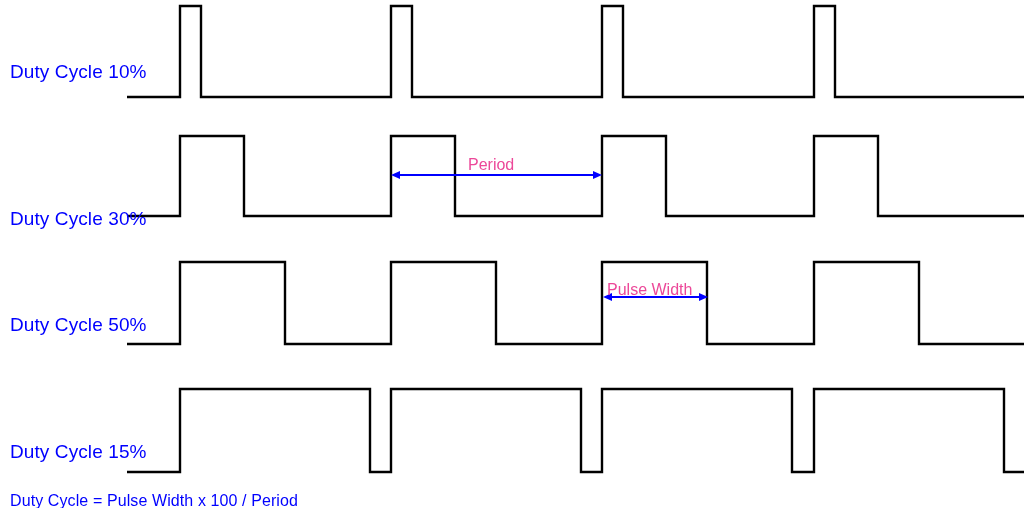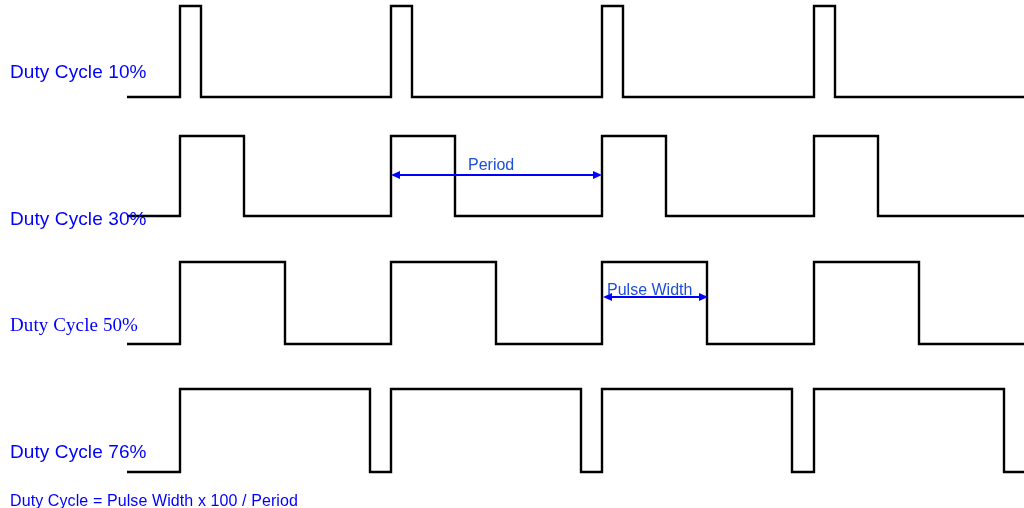--- a/index.html
+++ b/index.html
@@ -43,21 +43,21 @@
     position: absolute;
     color: #0000ff;
     font-family: "Liberation Sans", sans-serif;
     font-size: 19px;
     font-weight: normal;
     white-space: nowrap;
     letter-spacing: 0.1px;
   }
   .annot-label {
     position: absolute;
-    color: #1d4ed8;
+    color: #ec4899;
     font-family: "Liberation Sans", sans-serif;
     font-size: 16px;
     white-space: nowrap;
   }
   .formula-label {
     position: absolute;
     color: #0000ff;
     font-family: "Liberation Sans", sans-serif;
     font-size: 16px;
     white-space: nowrap;
@@ -85,21 +85,21 @@
         <g>
           <line x1="612" y1="297" x2="699" y2="297" class="annot-line"></line>
           <polygon points="603,297 612,293 612,301" class="annot-head"></polygon>
           <polygon points="708,297 699,293 699,301" class="annot-head"></polygon>
         </g>
       </g>
   </svg>
 
   <div class="row-label" style="left: 10px; top: 61px;">Duty Cycle 10%</div>
   <div class="row-label" style="left: 10px; top: 188px; margin-top: 20px;">Duty Cycle 30%</div>
-  <div class="row-label" style="left: 10px; top: 314px; font-family: Liberation Serif, serif;">Duty Cycle 50%</div>
-  <div class="row-label" style="left: 10px; top: 441px;">Duty Cycle 76%</div>
+  <div class="row-label" style="left: 10px; top: 314px;">Duty Cycle 50%</div>
+  <div class="row-label" style="left: 10px; top: 441px;">Duty Cycle 15%</div>
 
   <div class="annot-label" style="left: 468px; top: 156px;">Period</div>
   <div class="annot-label" style="left: 607px; top: 281px;">Pulse Width</div>
 
   <div class="formula-label" style="left: 10px; top: 484px; margin-top: 8px;">Duty Cycle = Pulse Width x 100 / Period</div>
 
 </div>
 
 </body></html>

